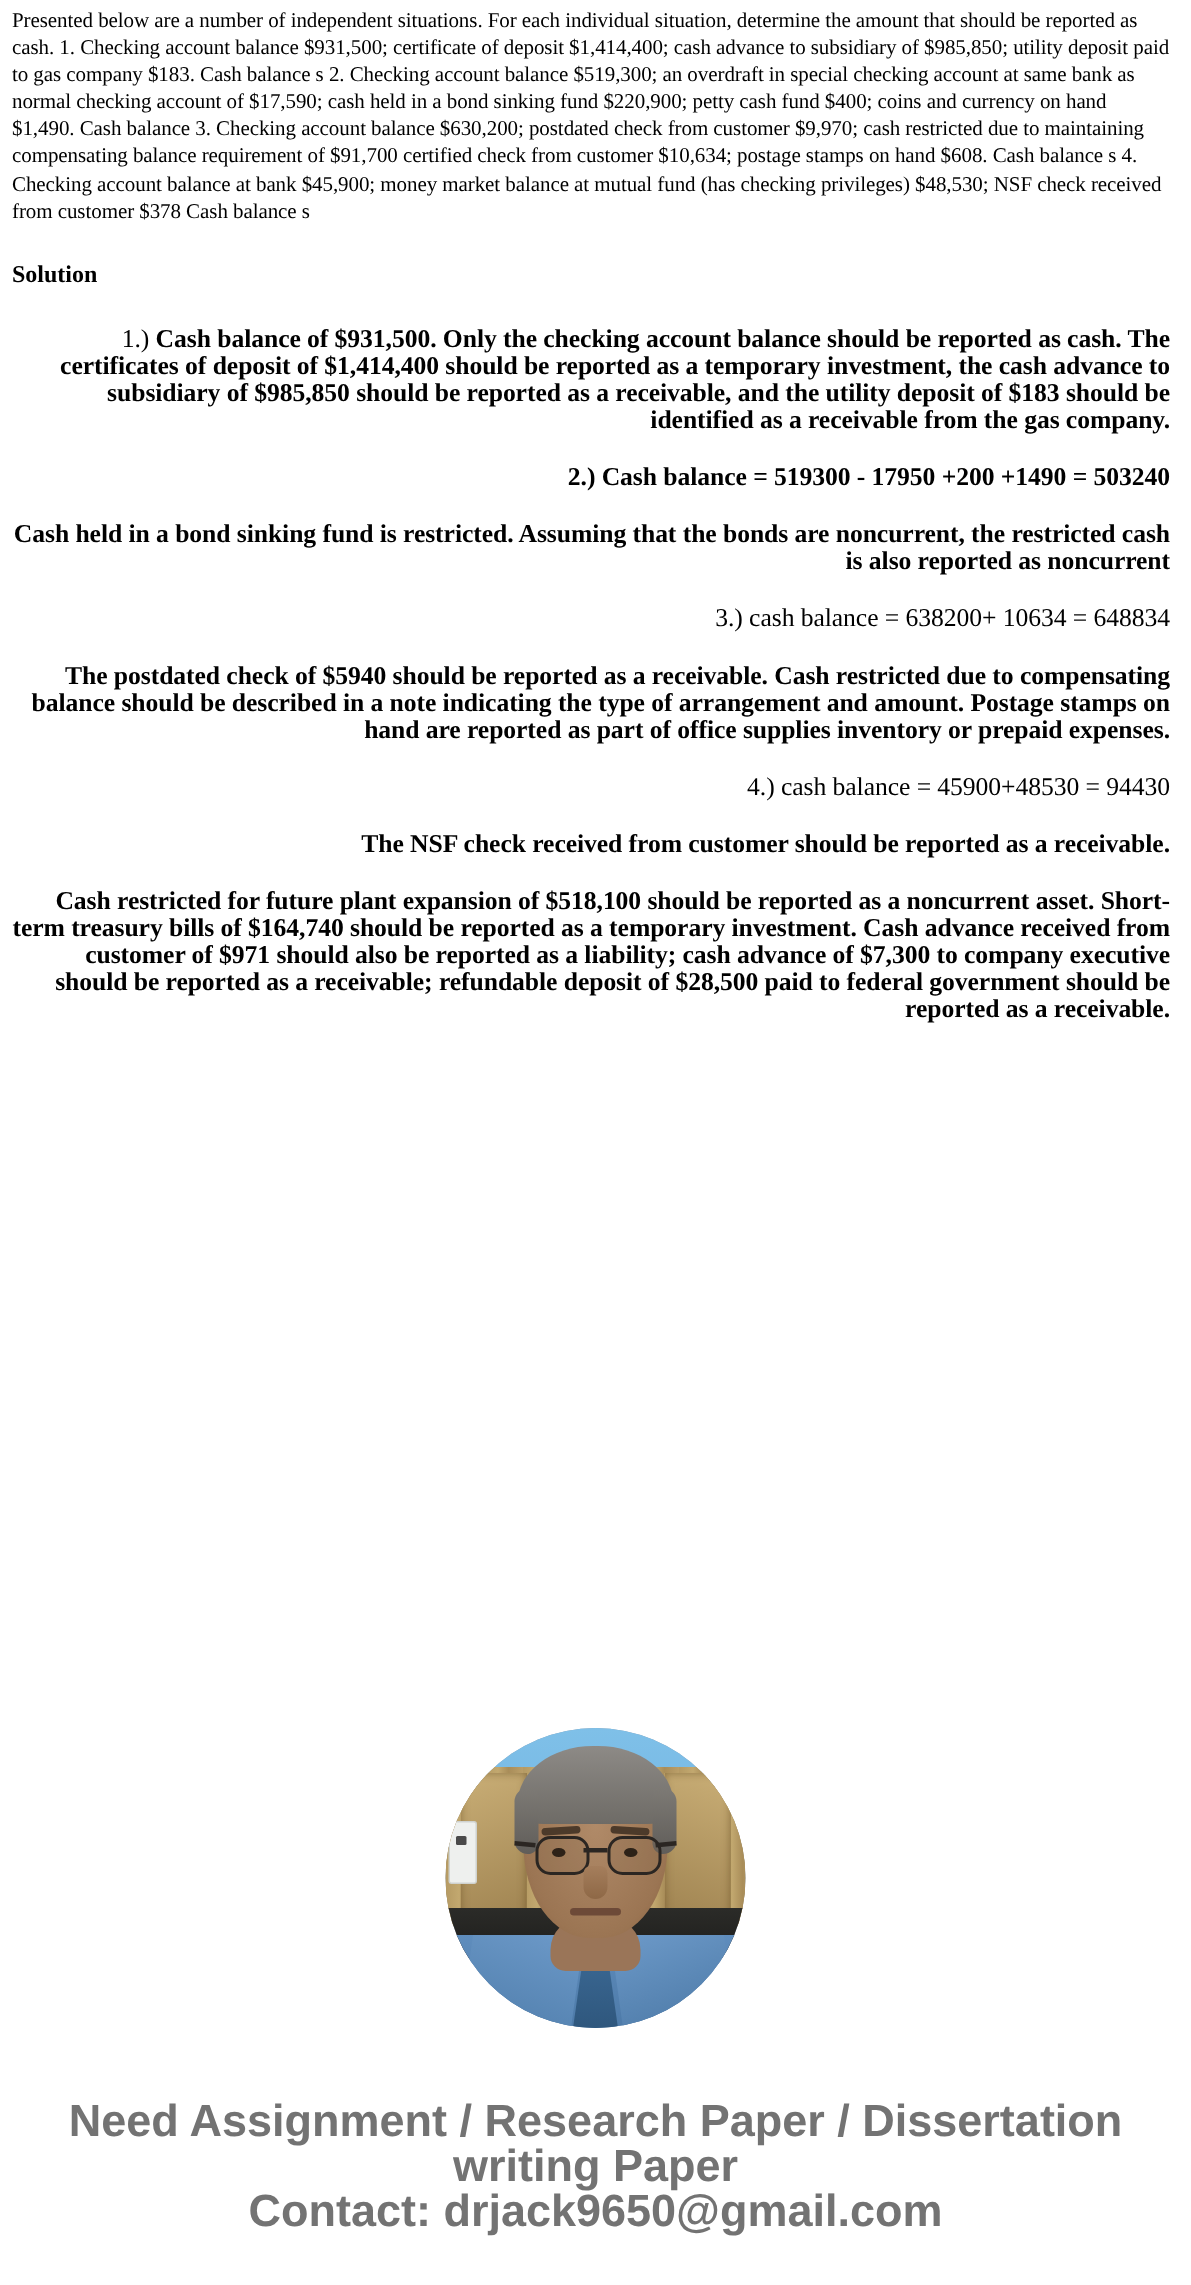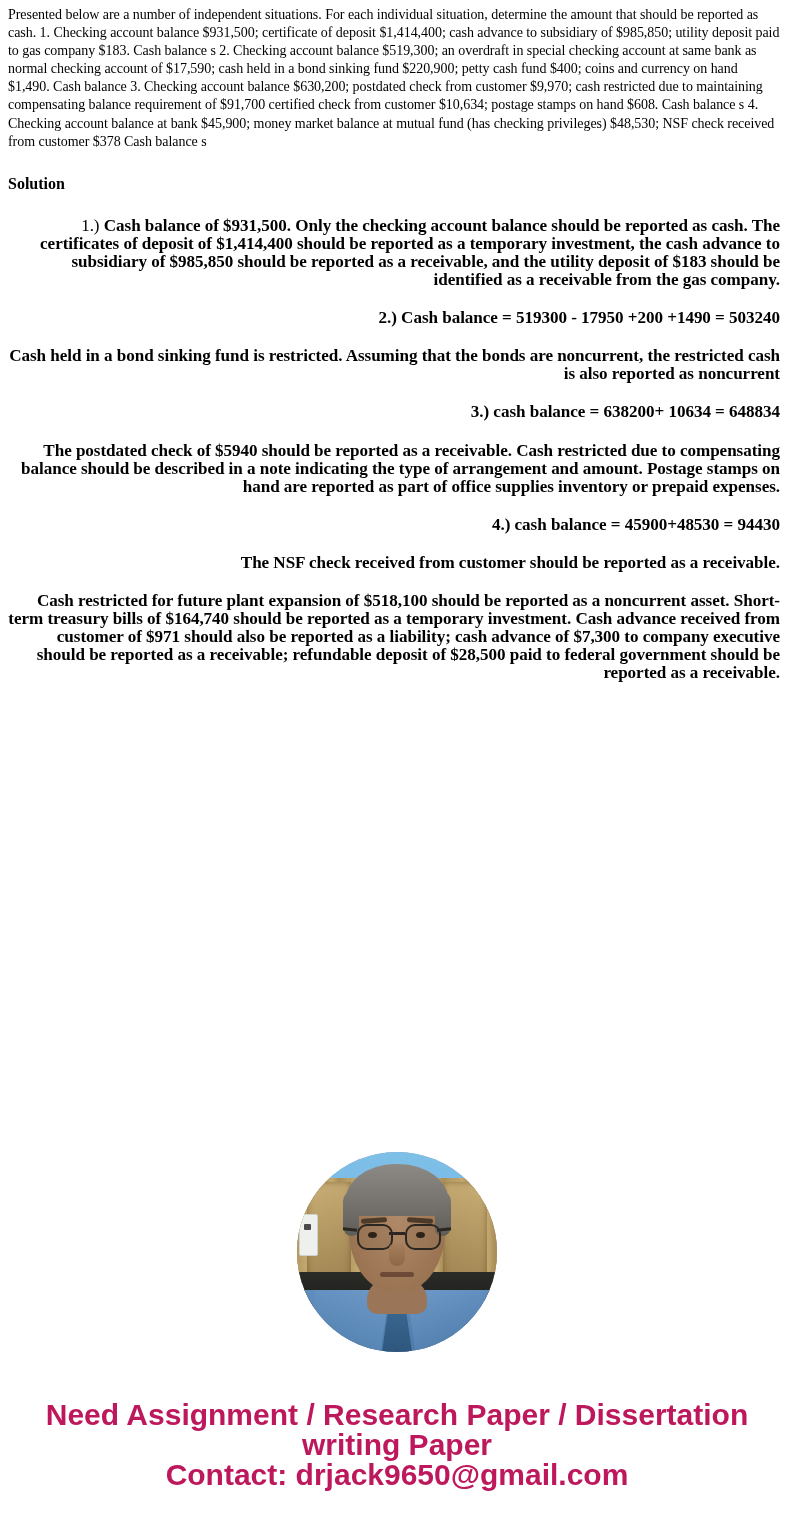--- a/index.html
+++ b/index.html
@@ -43,21 +43,21 @@
 
   .para {
     font-size: 17.1px;
     line-height: 18.1px;
     margin: 20px 0 0 0;
     padding: 0 6px 0 0;
     text-align: right;
     letter-spacing: -0.05px;
   }
   .para.bold { font-weight: bold; }
-  .para.regular { font-weight: bold; }
+  .para.regular { font-weight: normal; }
   .lead-num { font-weight: normal; }
 
   .para.first-answer { margin-top: 22px; }
 
   
   .avatar-wrap {
     margin-top: 0;
     position: absolute;
     left: 0;
     right: 0;
@@ -206,21 +206,21 @@
   }
 
   
   .footer {
     position: absolute;
     left: 0; right: 0;
     top: 1400px;
     text-align: center;
     font-family: "Liberation Sans", "DejaVu Sans", sans-serif;
     font-weight: bold;
-    color: #be185d;
+    color: #737373;
     font-size: 30px;
     line-height: 30px;
   }
   .footer-line { display: block; }
   .footer-line.contact { margin-top: 0; }
 </style>
 </head>
 <body>
 
 <div class="page">

